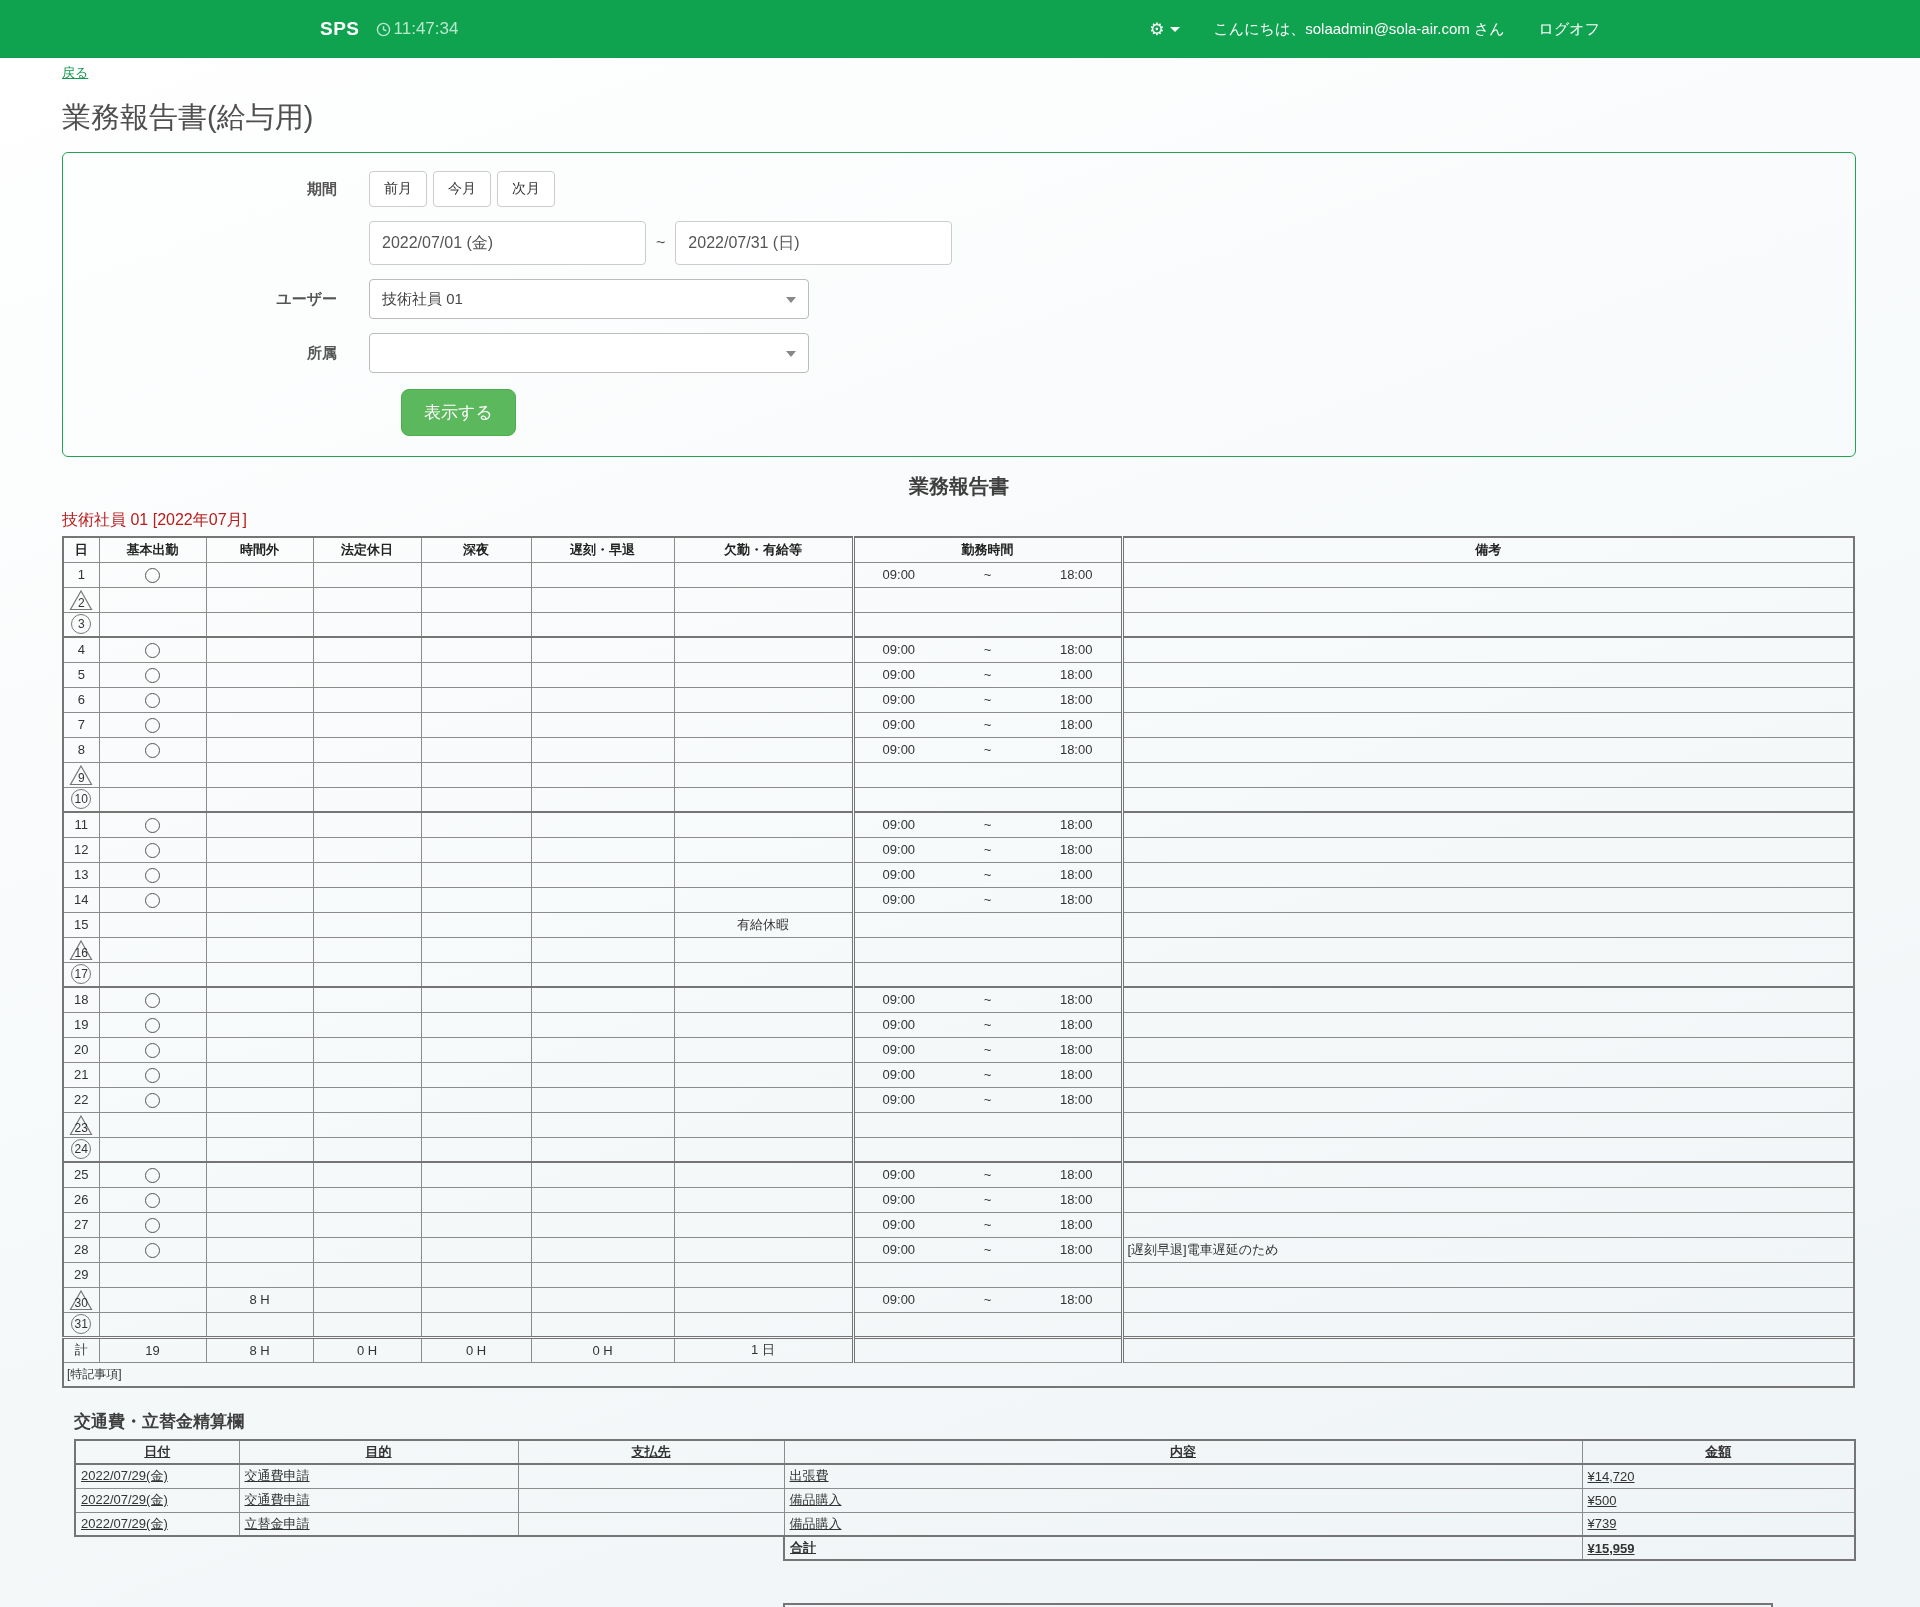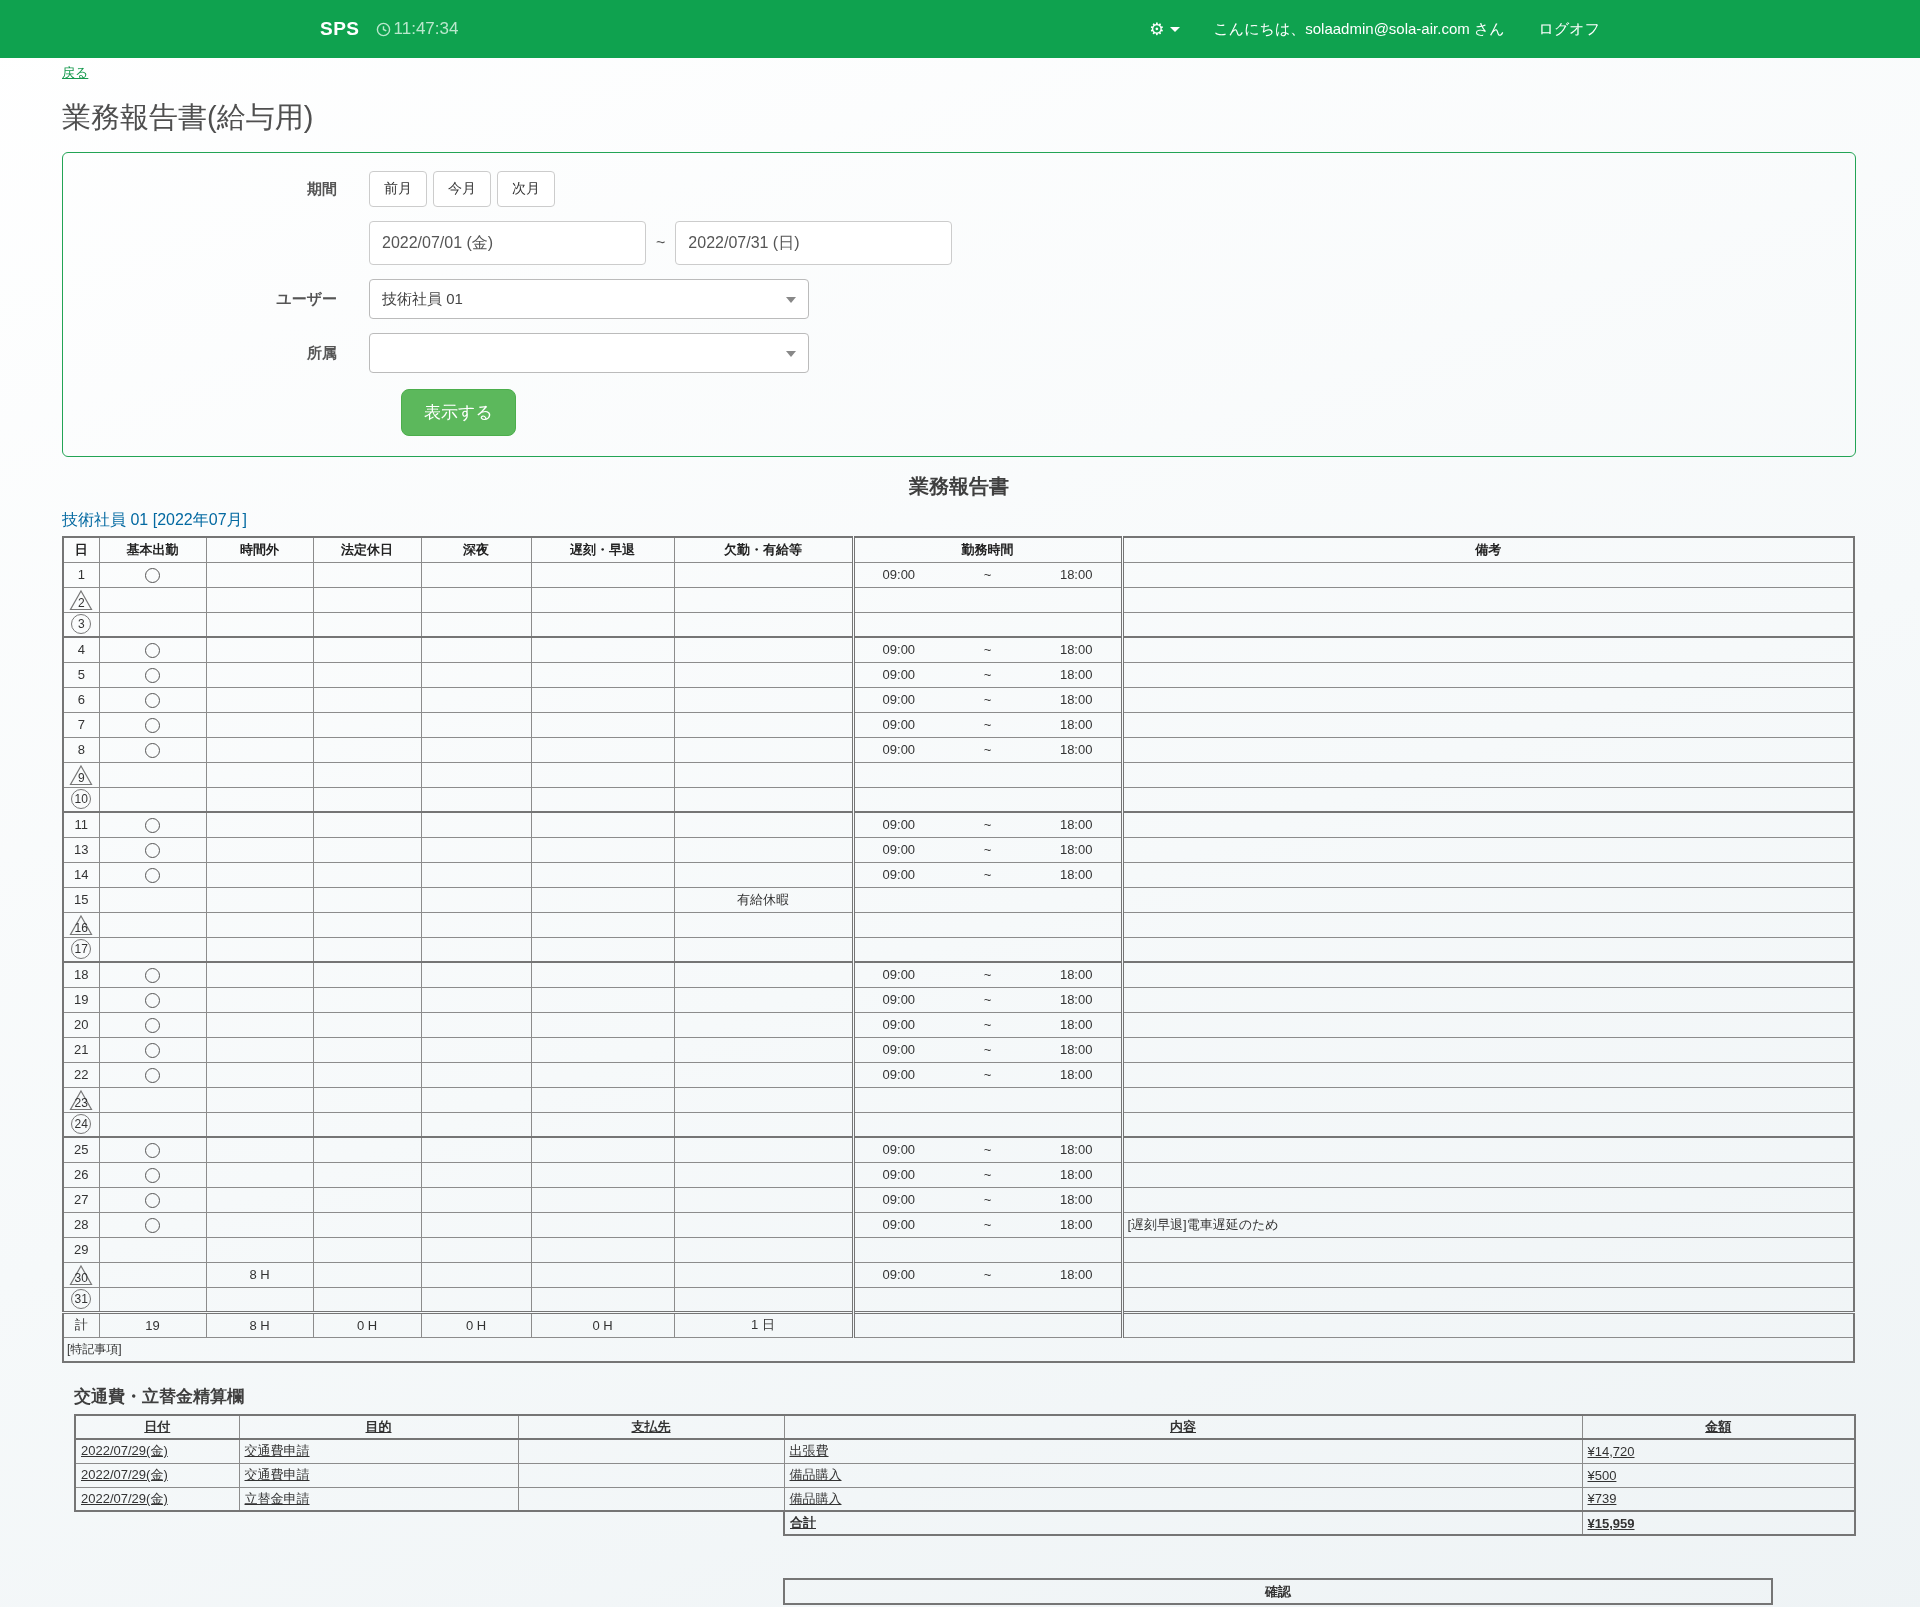--- a/index.html
+++ b/index.html
@@ -44,21 +44,21 @@
                 background: #fff; display: flex; align-items: center; padding: 0 30px 0 12px;
                 font-size: 15px; color: #444; cursor: pointer; }
   .select-arrow { position: absolute; right: 12px; top: 17px; width: 0; height: 0;
                   border-left: 5px solid transparent; border-right: 5px solid transparent;
                   border-top: 6px solid #888; }
   .show-btn { margin-left: 318px; margin-top: 16px; background: #5cb85c; border: 1px solid #4cae4c;
               color: #fff; font-size: 17px; border-radius: 8px; padding: 11px 22px; cursor: pointer;
               font-family: Liberation Serif, serif; }
   
   .report-heading { text-align: center; font-size: 20px; color: #3f3f3f; margin-top: 16px; }
-  .report-subtitle { font-size: 16px; color: #0369a1; margin-top: 10px; }
+  .report-subtitle { font-size: 16px; color: #b91c1c; margin-top: 10px; }
   table { border-collapse: collapse; table-layout: fixed; }
   .att-table { width: 1793px; margin-top: 5px; border: 2px solid #757575; font-size: 13px; }
   .att-table th, .att-table td { border: 1px solid #8c8c8c; height: 25px; text-align: center;
                                  vertical-align: middle; overflow: hidden; white-space: nowrap; }
   .att-table th { font-weight: bold; color: #222; }
   .b-dbl { border-left: 3px double #757575 !important; }
   tr.week-end td { border-bottom: 2px solid #757575; }
   .time-cell { padding: 0; }
   .time-flex { display: flex; width: 100%; }
   .time-flex span { flex: 1; text-align: center; }
@@ -379,20 +379,37 @@
     <td class="b-dbl time-cell">
       <span class="time-flex">
               <span>09:00</span>
               <span>~</span>
               <span>18:00</span>
             </span>
     </td>
     <td class="b-dbl remark-cell"></td>
   </tr>
         <tr>
+    <td>12</td>
+    <td><span class="att-circle"></span></td>
+    <td></td>
+    <td></td>
+    <td></td>
+    <td></td>
+    <td></td>
+    <td class="b-dbl time-cell">
+      <span class="time-flex">
+              <span>09:00</span>
+              <span>~</span>
+              <span>18:00</span>
+            </span>
+    </td>
+    <td class="b-dbl remark-cell"></td>
+  </tr>
+        <tr>
     <td>13</td>
     <td><span class="att-circle"></span></td>
     <td></td>
     <td></td>
     <td></td>
     <td></td>
     <td></td>
     <td class="b-dbl time-cell">
       <span class="time-flex">
               <span>09:00</span>

